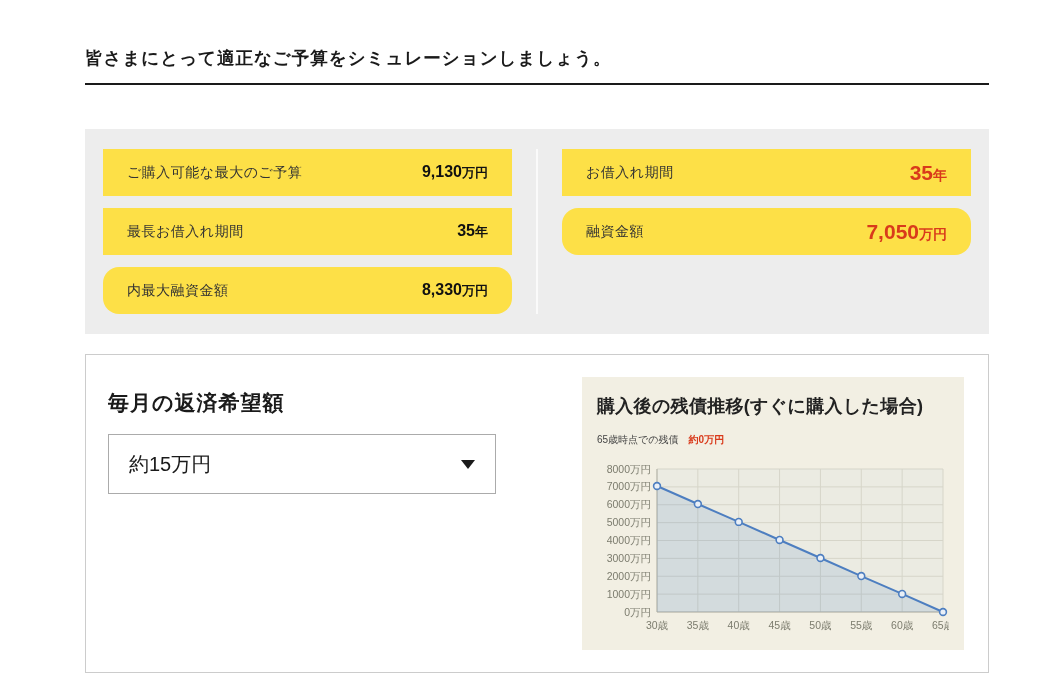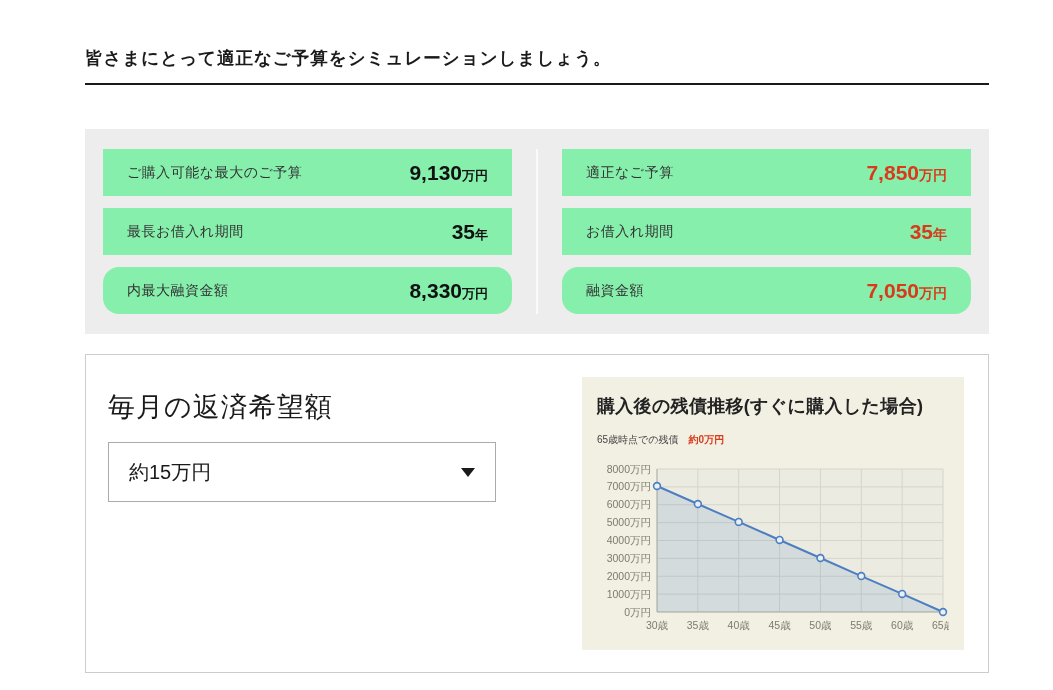--- a/index.html
+++ b/index.html
@@ -23,48 +23,48 @@
     background: #ededed;
     padding: 20px 18px;
     display: flex;
     align-items: stretch;
   }
   .summary-col { flex: 1; }
   .summary-col.left { padding-right: 24px; }
   .summary-col.right { padding-left: 24px; }
   .col-divider { width: 2px; background: #fafafa; }
   .summary-row {
-    background: #86efac;
+    background: #fde047;
     height: 47px;
     display: flex;
     align-items: center;
     justify-content: space-between;
     padding: 0 24px;
     margin-bottom: 12px;
   }
   .summary-row:last-child { margin-bottom: 0; border-radius: 16px; }
   .summary-label { font-size: 14px; color: #333333; letter-spacing: 0.5px; }
   .summary-value { font-weight: bold; color: #111111; white-space: nowrap; }
-  .summary-value .num { font-size: 21px; }
+  .summary-value .num { font-size: 16px; }
   .summary-value .unit { font-size: 13px; }
   .summary-col.right .summary-value { color: var(--accent, #d93a1b); }
   .summary-col.right .summary-value .num { font-size: 21px; }
   .summary-col.right .summary-value .unit { font-size: 14px; }
 
   
   .sim-panel {
     margin-top: 20px;
     background: #ffffff;
     border: 1px solid #cccccc;
     padding: 22px 24px 22px 22px;
     display: flex;
     height: 319px;
   }
   .sim-left { flex: 1; padding-top: 12px; }
-  .control-heading { font-size: 27px; font-weight: normal; letter-spacing: 1px; }
+  .control-heading { font-size: 21px; font-weight: bold; letter-spacing: 1px; }
   .select-box {
     margin-top: 17px;
     width: 388px;
     height: 60px;
     border: 1px solid #ababab;
     background: #ffffff;
     display: flex;
     align-items: center;
     justify-content: space-between;
     padding: 0 20px;
@@ -108,24 +108,20 @@
         <span class="summary-label">最長お借入れ期間</span>
         <span class="summary-value"><span class="num">35</span><span class="unit">年</span></span>
       </div>
       <div class="summary-row">
         <span class="summary-label">内最大融資金額</span>
         <span class="summary-value"><span class="num">8,330</span><span class="unit">万円</span></span>
       </div>
     </div>
     <div class="col-divider"></div>
     <div class="summary-col right">
-      <div class="summary-row">
-        <span class="summary-label">適正なご予算</span>
-        <span class="summary-value"><span class="num">7,850</span><span class="unit">万円</span></span>
-      </div>
       <div class="summary-row">
         <span class="summary-label">お借入れ期間</span>
         <span class="summary-value"><span class="num">35</span><span class="unit">年</span></span>
       </div>
       <div class="summary-row">
         <span class="summary-label">融資金額</span>
         <span class="summary-value"><span class="num">7,050</span><span class="unit">万円</span></span>
       </div>
     </div>
   </div>

